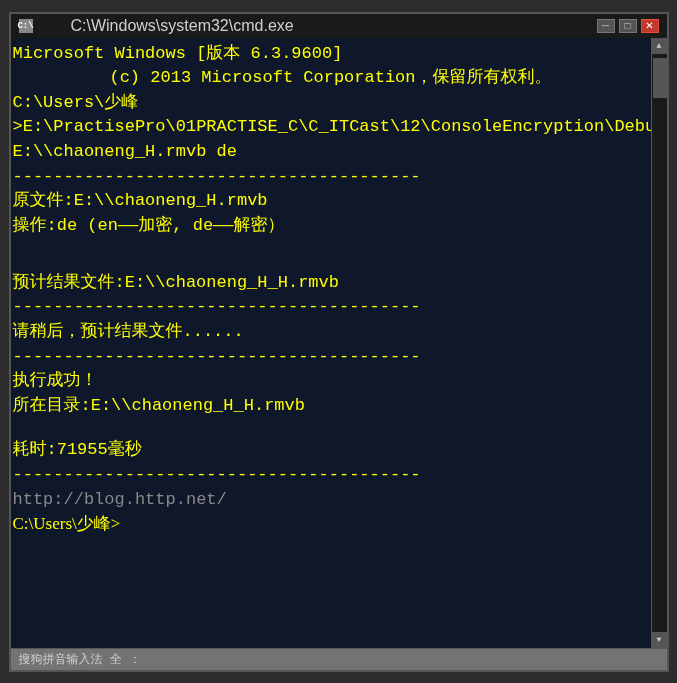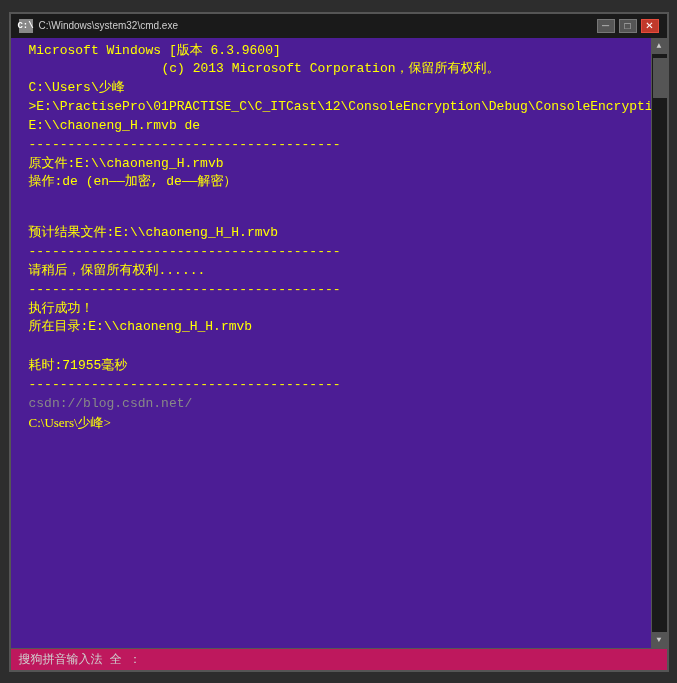--- a/index.html
+++ b/index.html
@@ -47,22 +47,23 @@
       display: flex;
       align-items: center;
       justify-content: center;
       font-size: 10px;
       color: white;
       flex-shrink: 0;
     }
 
     .title-text {
       color: #d0d0d0;
-      font-size: 10px;
+      font-size: 16px;
       font-family: 'Segoe UI', Arial, sans-serif;
+      margin-left: 32px;
     }
 
     .title-bar-controls {
       display: flex;
       gap: 4px;
     }
 
     .ctrl-btn {
       width: 18px;
       height: 14px;
@@ -84,25 +85,25 @@
     }
 
     .content-area {
       display: flex;
       flex: 1;
       overflow: hidden;
     }
 
     .terminal {
       flex: 1;
-      background: #4c1d95;
+      background: #0f172a;
       color: #ffff00;
       font-family: 'Courier New', Courier, monospace;
-      font-size: 13px;
-      padding: 4px 18px;
+      font-size: 17px;
+      padding: 4px 2px;
       overflow: hidden;
       line-height: 1.45;
     }
 
     .scrollbar {
       width: 16px;
       background: #2d2d2d;
       border-left: 1px solid #555;
       display: flex;
       flex-direction: column;
@@ -132,21 +133,21 @@
     .scroll-thumb {
       width: 14px;
       height: 40px;
       background: #555;
       position: absolute;
       top: 4px;
       left: 1px;
     }
 
     .status-bar {
-      background: #be185d;
+      background: #737373;
       height: 22px;
       display: flex;
       align-items: center;
       padding: 0 8px;
       border-top: 1px solid #555;
       flex-shrink: 0;
     }
 
     .status-text {
       color: #d0d0d0;
@@ -181,28 +182,28 @@
         <span class="line" style="color: rgb(255, 255, 0); text-align: center;">(c) 2013 Microsoft Corporation，保留所有权利。</span>
         <span class="line" style="color: rgb(255, 255, 0);"></span>
         <span class="line" style="color: rgb(255, 255, 0);">C:\Users\少峰&gt;E:\PractisePro\01PRACTISE_C\C_ITCast\12\ConsoleEncryption\Debug\ConsoleEncryption.exe E:\\chaoneng_H.rmvb de</span>
         <span class="line" style="color: rgb(255, 255, 0);"></span>
         <span class="line" style="color: rgb(255, 255, 0);">----------------------------------------</span>
         <span class="line" style="color: rgb(255, 255, 0);">原文件:E:\\chaoneng_H.rmvb</span>
         <span class="line" style="color: rgb(255, 255, 0);">操作:de    (en——加密, de——解密）</span>
         <span class="line" style="color: rgb(255, 255, 0); margin-top: 32px;">预计结果文件:E:\\chaoneng_H_H.rmvb</span>
         <span class="line" style="color: rgb(255, 255, 0);">----------------------------------------</span>
         <span class="line" style="color: rgb(255, 255, 0);"></span>
-        <span class="line" style="color: rgb(255, 255, 0);">请稍后，保留所有权利......</span>
+        <span class="line" style="color: rgb(255, 255, 0);">请稍后，预计结果文件......</span>
         <span class="line" style="color: rgb(255, 255, 0);"></span>
         <span class="line" style="color: rgb(255, 255, 0);">----------------------------------------</span>
         <span class="line" style="color: rgb(255, 255, 0);">执行成功！</span>
         <span class="line" style="color: rgb(255, 255, 0);">所在目录:E:\\chaoneng_H_H.rmvb</span>
         <span class="line" style="color: rgb(255, 255, 0); margin-top: 20px;">耗时:71955毫秒</span>
         <span class="line" style="color: rgb(255, 255, 0);">----------------------------------------</span>
-        <span class="line" style="color: rgb(136, 136, 136);">                    csdn://blog.csdn.net/</span>
+        <span class="line" style="color: rgb(136, 136, 136);">                    http://blog.http.net/</span>
         <span class="line" style="color: rgb(255, 255, 0);"></span>
         <span class="line" style="color: rgb(255, 255, 0); font-family: Liberation Serif, serif;">C:\Users\少峰&gt;</span>
       </div>
     <div class="scrollbar">
       <div class="scroll-arrow">▲</div>
       <div class="scroll-track">
         <div class="scroll-thumb"></div>
       </div>
       <div class="scroll-arrow">▼</div>
     </div>

